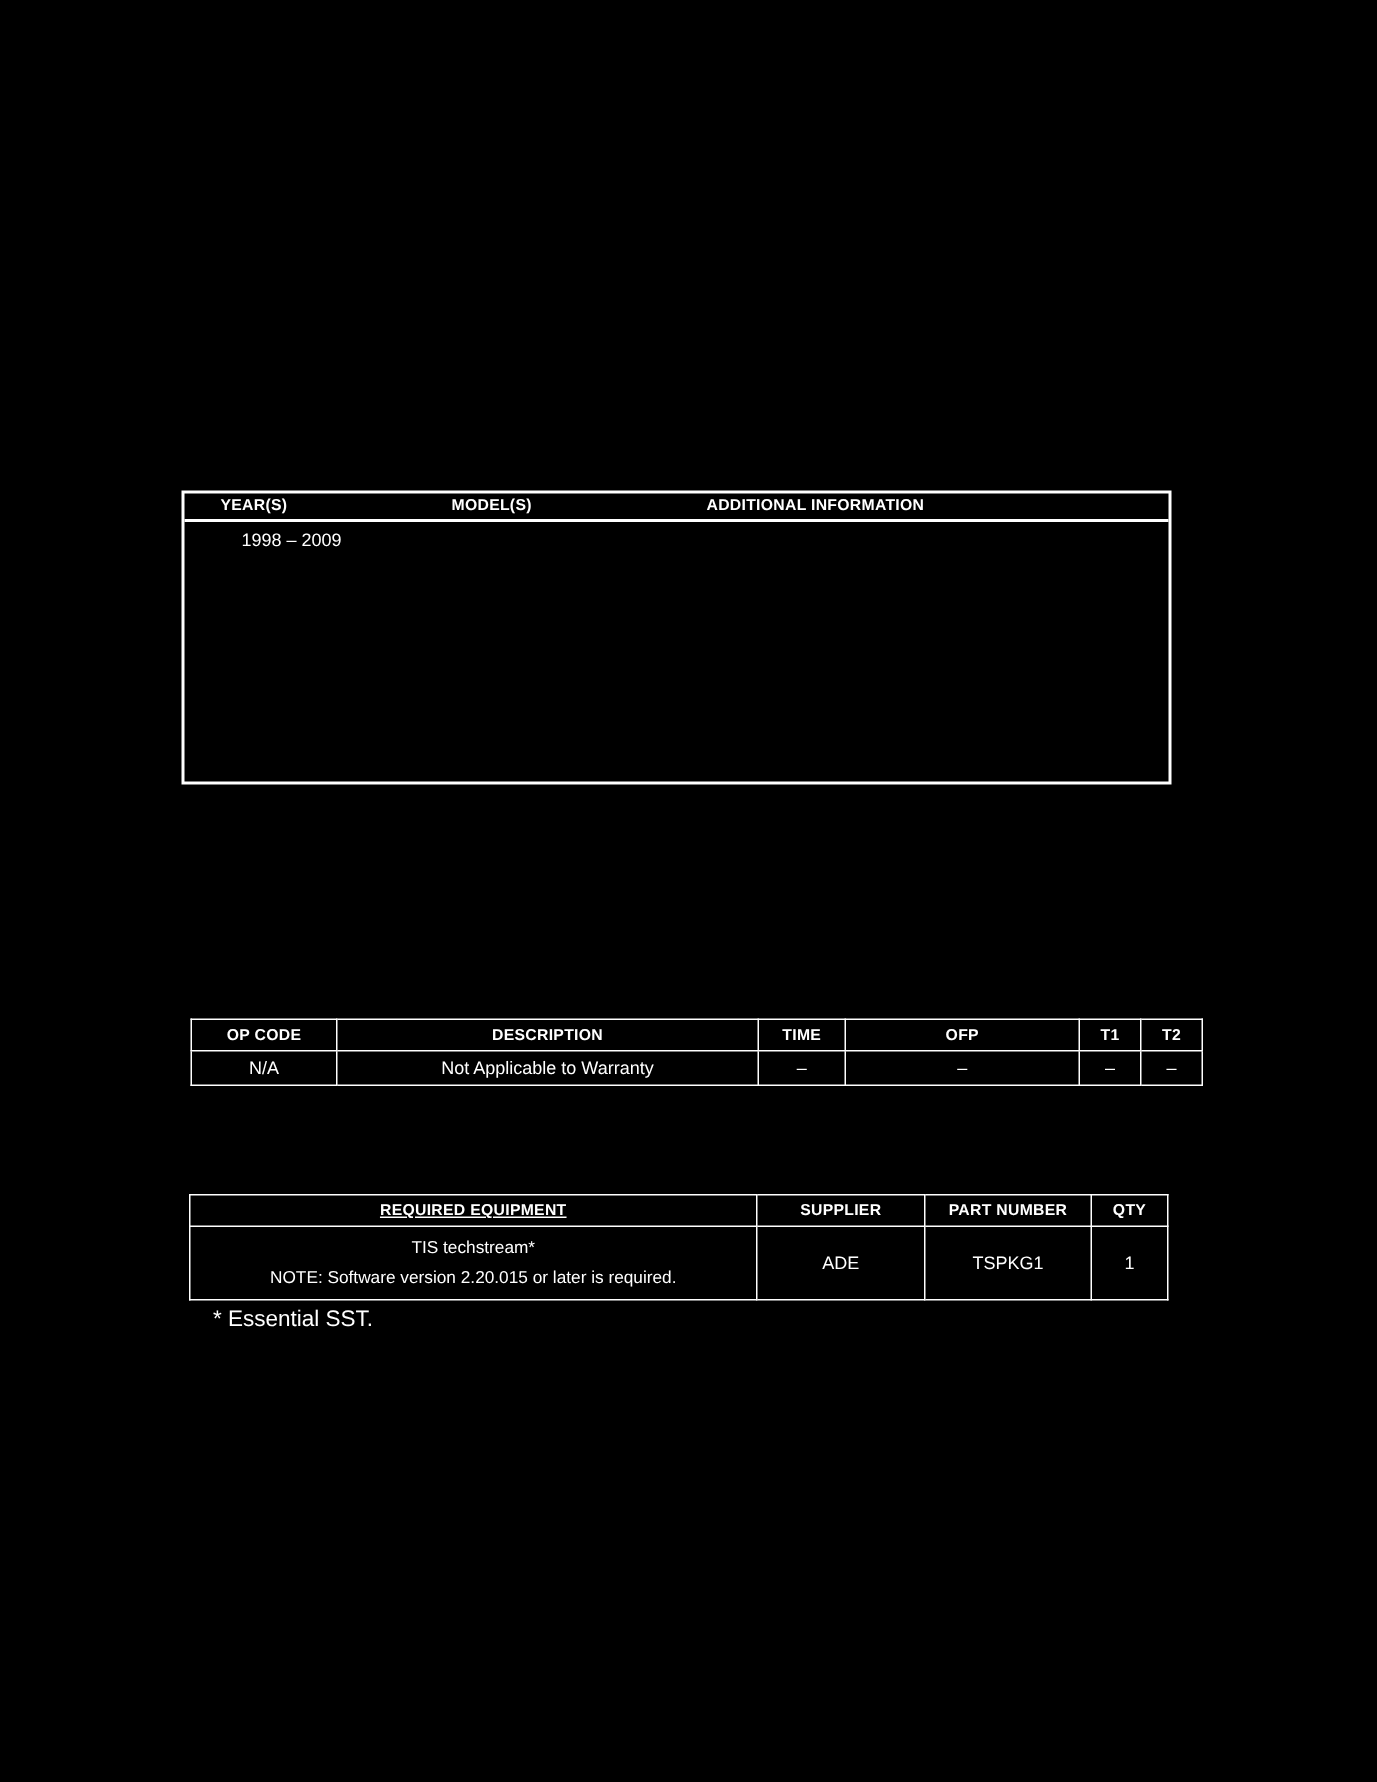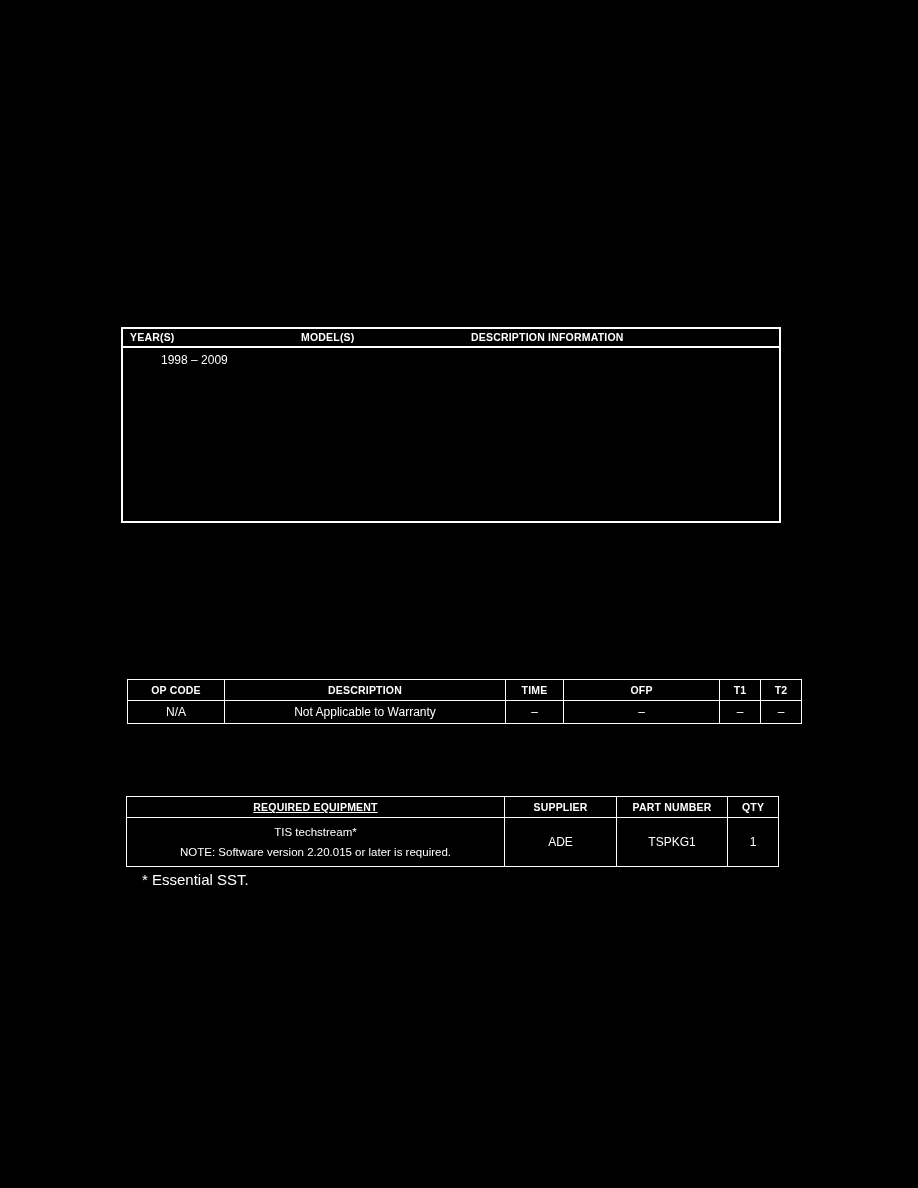--- a/index.html
+++ b/index.html
@@ -43,21 +43,21 @@
     border-bottom: 2px solid #ffffff;
     box-sizing: border-box;
   }
   .applicability-head span {
     position: absolute;
     top: 2px;
     font-size: 10.5px;
     font-weight: bold;
     letter-spacing: 0.2px;
   }
-  .ah-years { left: 7px; text-align: right; }
+  .ah-years { left: 24px; text-align: right; }
   .ah-models { left: 178px; }
   .ah-addl { left: 348px; }
 
   .applicability-body {
     position: relative;
     height: 173px;
   }
   .ab-years {
     position: absolute;
     left: 7px;
@@ -164,21 +164,21 @@
   }
 </style>
 </head>
 <body>
 
 <div class="block" id="applicability-block">
   <div class="applicability-frame">
     <div class="applicability-head">
       <span class="ah-years">YEAR(S)</span>
       <span class="ah-models">MODEL(S)</span>
-      <span class="ah-addl">DESCRIPTION INFORMATION</span>
+      <span class="ah-addl">ADDITIONAL INFORMATION</span>
     </div>
     <div class="applicability-body">
       <div class="ab-years">1998 – 2009</div>
       <div class="ab-addl"></div>
     </div>
   </div>
 </div>
 
 <div class="block" id="opcode-block">
   <table class="opcode-table">

